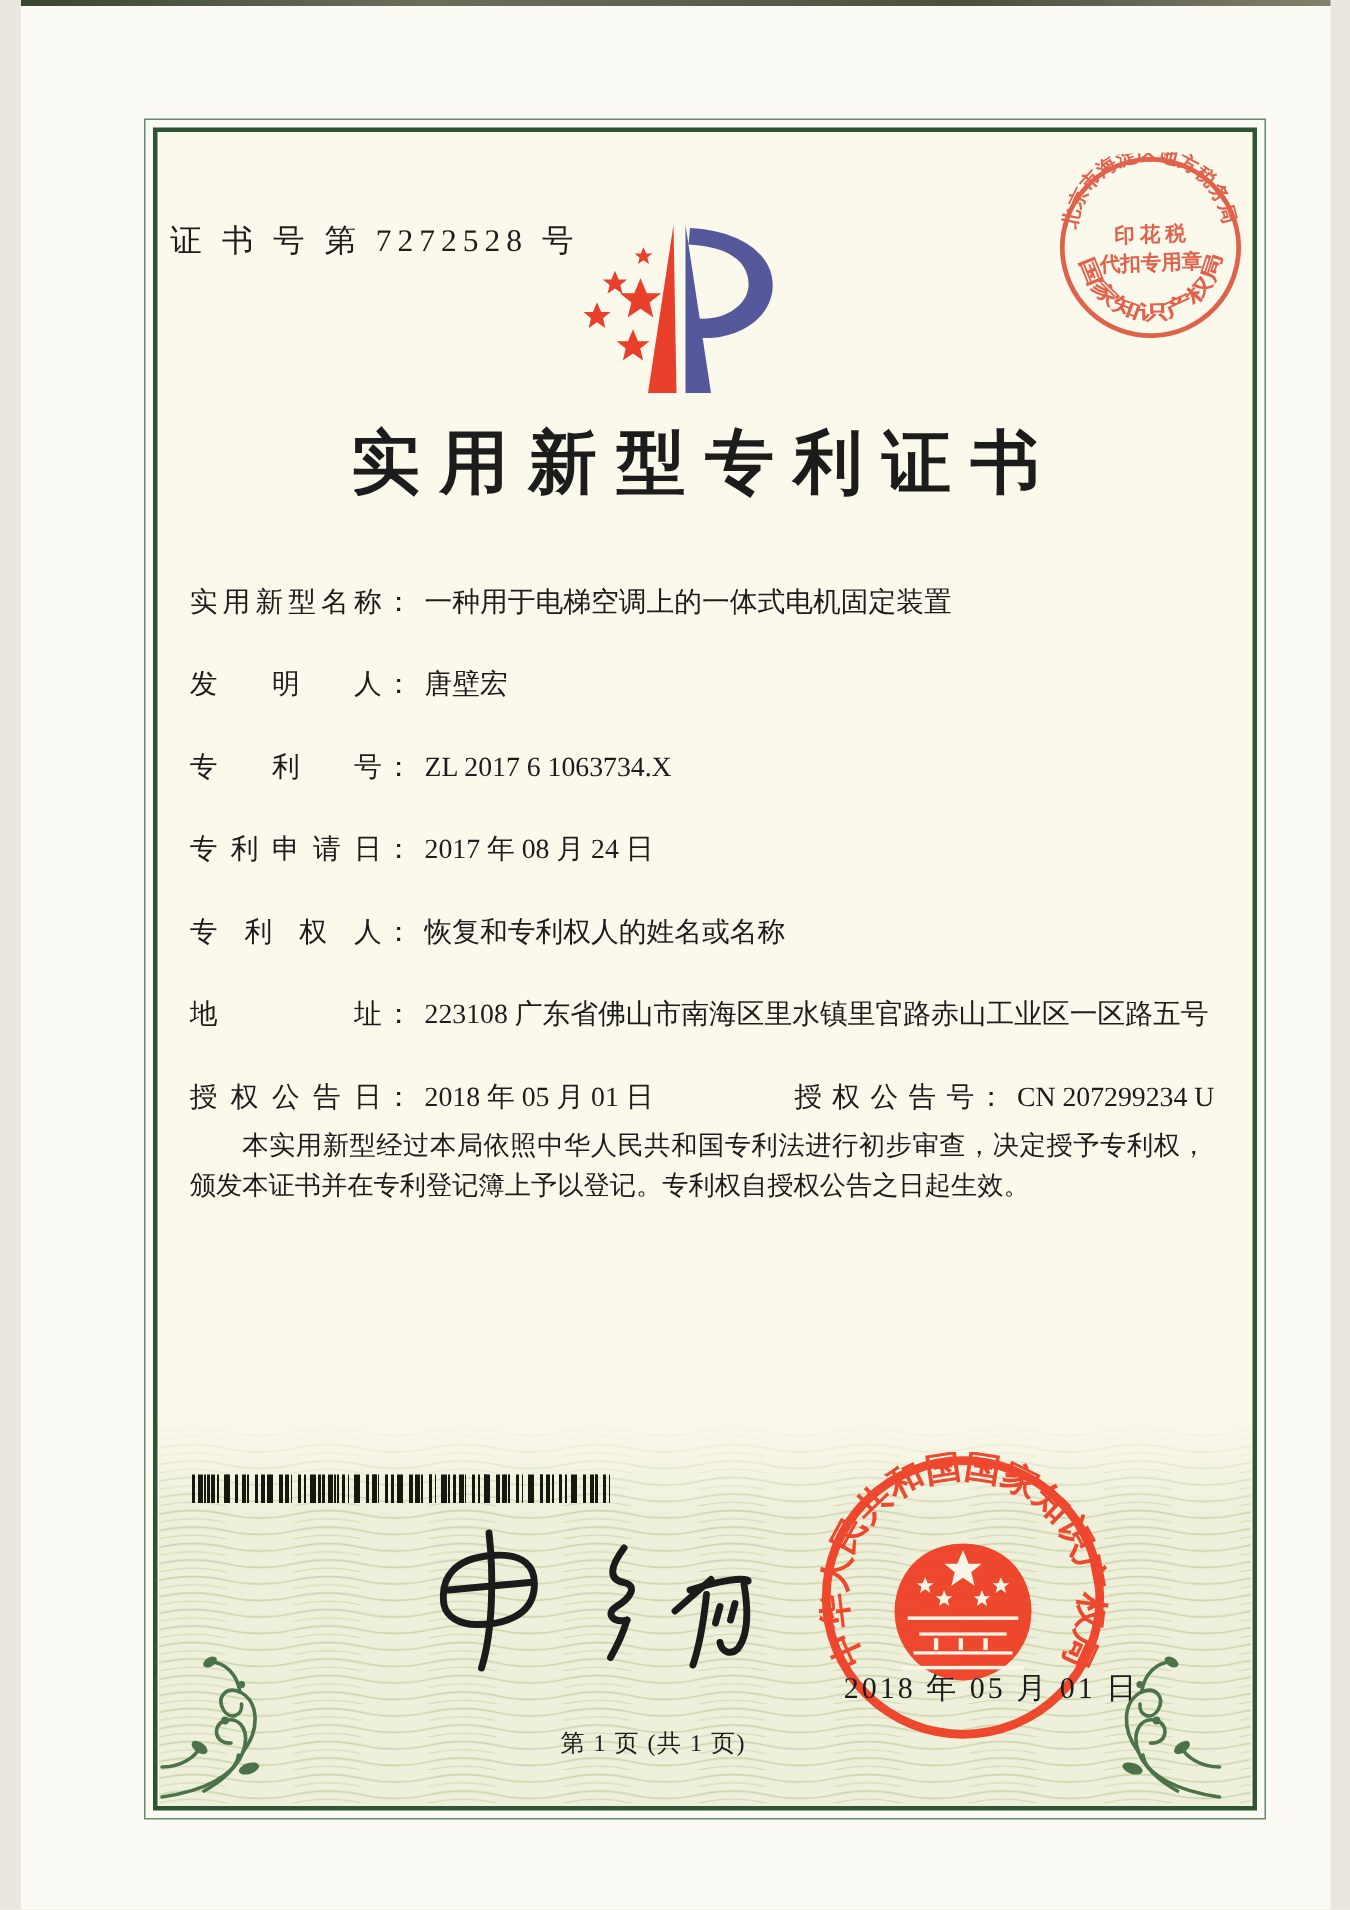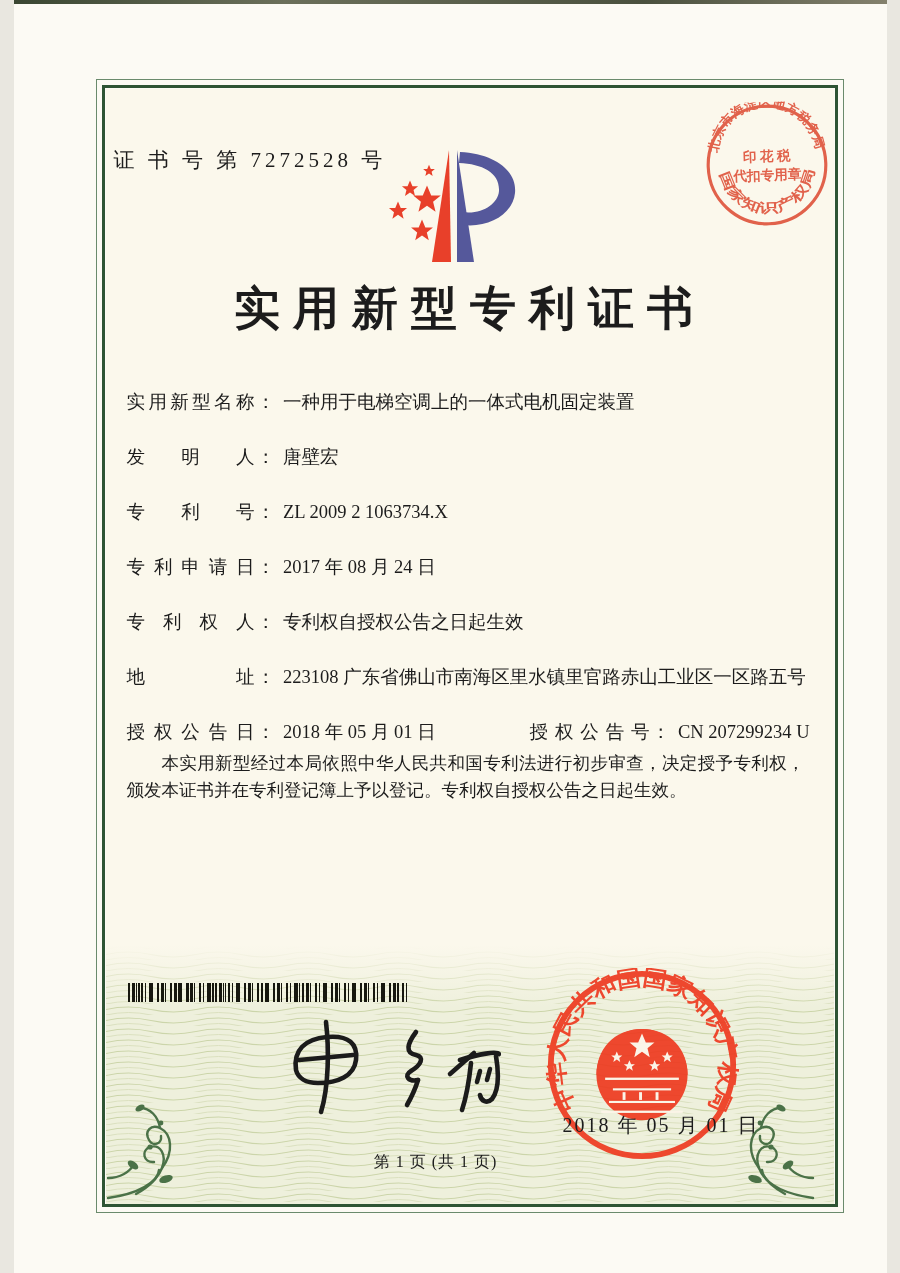--- a/index.html
+++ b/index.html
@@ -155,34 +155,34 @@
           </span><span class="fl-colon">：</span><span class="fvalue">一种用于电梯空调上的一体式电机固定装置</span></div>
         <div class="field-row"><span class="flabel">
             <i>发</i>
             <i>明</i>
             <i>人</i>
           </span><span class="fl-colon">：</span><span class="fvalue">唐壁宏</span></div>
         <div class="field-row"><span class="flabel">
             <i>专</i>
             <i>利</i>
             <i>号</i>
-          </span><span class="fl-colon">：</span><span class="fvalue">ZL 2009 2 1063734.X</span></div>
+          </span><span class="fl-colon">：</span><span class="fvalue">ZL 2017 6 1063734.X</span></div>
         <div class="field-row"><span class="flabel">
             <i>专</i>
             <i>利</i>
             <i>申</i>
             <i>请</i>
             <i>日</i>
           </span><span class="fl-colon">：</span><span class="fvalue">2017 年 08 月 24 日</span></div>
         <div class="field-row"><span class="flabel">
             <i>专</i>
             <i>利</i>
             <i>权</i>
             <i>人</i>
-          </span><span class="fl-colon">：</span><span class="fvalue">专利权自授权公告之日起生效</span></div>
+          </span><span class="fl-colon">：</span><span class="fvalue">恢复和专利权人的姓名或名称</span></div>
         <div class="field-row"><span class="flabel">
             <i>地</i>
             <i>址</i>
           </span><span class="fl-colon">：</span><span class="fvalue">223108 广东省佛山市南海区里水镇里官路赤山工业区一区路五号</span></div>
         <div class="field-row"><span class="flabel">
             <i>授</i>
             <i>权</i>
             <i>公</i>
             <i>告</i>
             <i>日</i>

